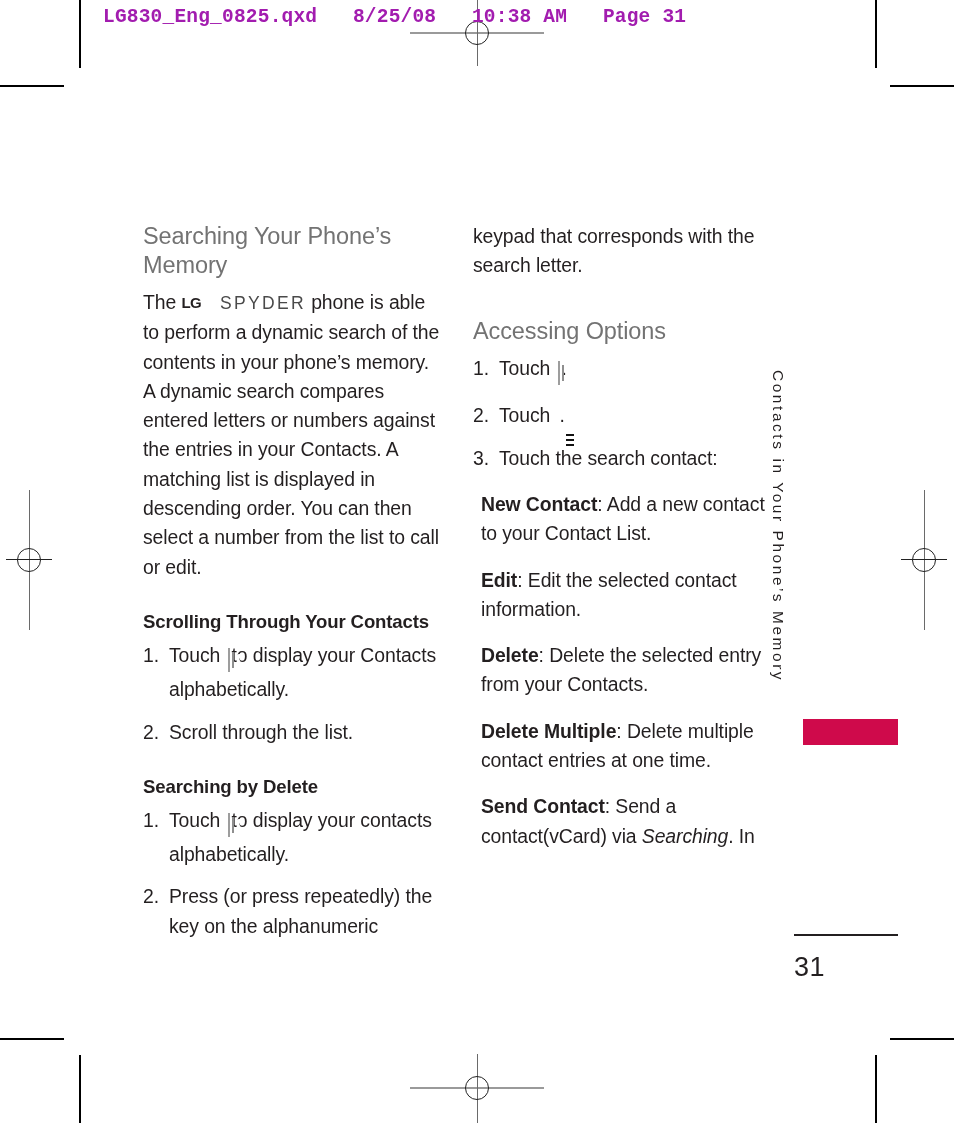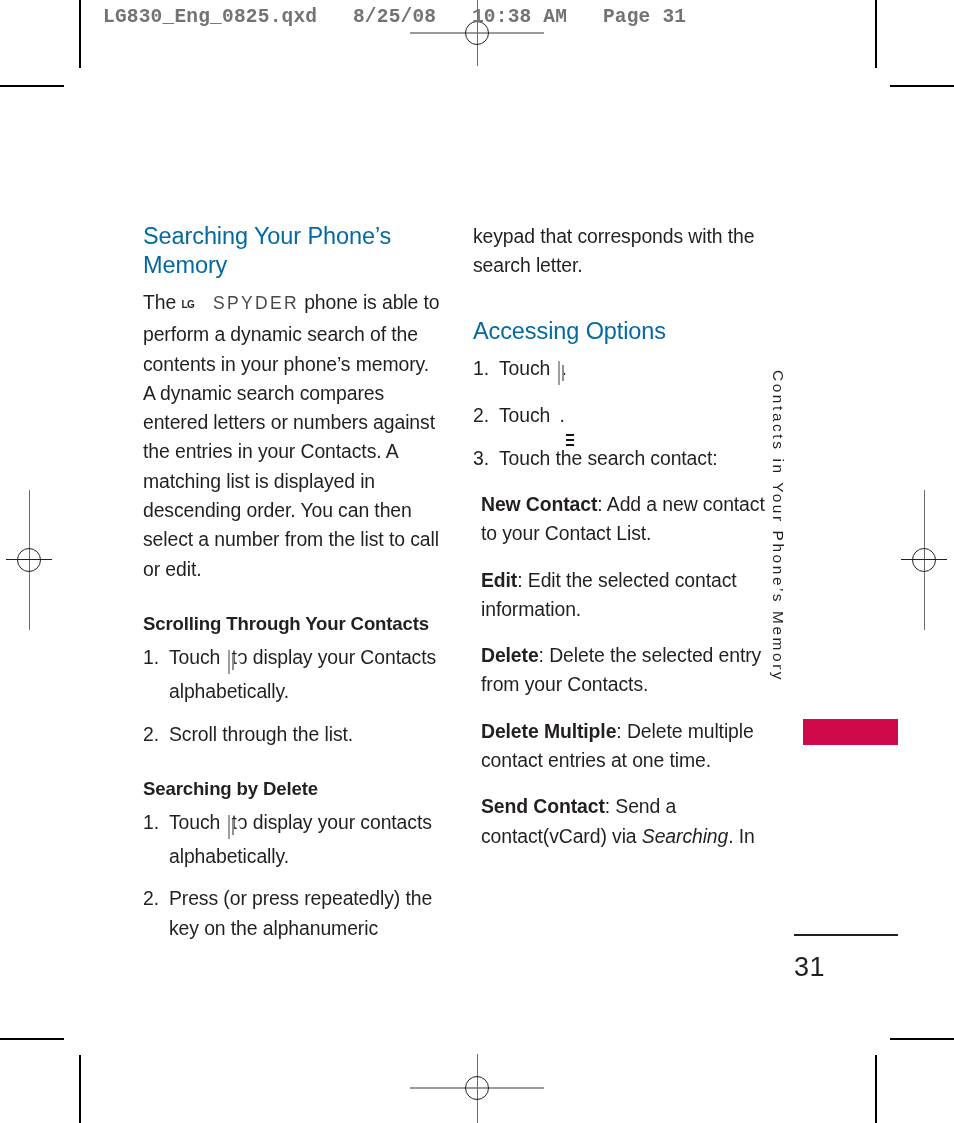--- a/index.html
+++ b/index.html
@@ -63,21 +63,21 @@
   }
 
   
   #slug {
     position: absolute;
     left: 103px;
     top: 6px;
     font-family: "Liberation Mono", "DejaVu Sans Mono", monospace;
     font-size: 19.5px;
     font-weight: 700;
-    color: #737373;
+    color: #a21caf;
     white-space: pre;
     letter-spacing: 0.2px;
   }
 
   
   .column {
     position: absolute;
     top: 222px;
     width: 300px;
     color: #231f20;
@@ -85,21 +85,21 @@
     line-height: 29.3px;
   }
   #col-left  { left: 143px; }
   #col-right { left: 473px; width: 292px; }
 
   h2.section-title {
     margin: 0 0 9px 0;
     font-size: 23.5px;
     font-weight: 400;
     line-height: 28.5px;
-    color: #0369a1;
+    color: #737373;
     letter-spacing: -0.1px;
   }
   h2.section-title.spaced-above { margin-top: 36px; }
 
   h3.sub-title {
     margin: 27px 0 6px 0;
     font-size: 18.6px;
     font-weight: 700;
     line-height: 26px;
     color: #231f20;
@@ -142,21 +142,21 @@
     font-style: italic;
   }
 
   
   .wordmark {
     display: inline-block;
     white-space: nowrap;
     vertical-align: baseline;
   }
   .wordmark .lg {
-    font-size: 10px;
+    font-size: 15px;
     font-weight: 700;
     letter-spacing: -0.6px;
     color: #231f20;
     position: relative;
     top: -1px;
   }
   .wordmark .spyder {
     font-size: 17.5px;
     font-weight: 300;
     letter-spacing: 2.3px;

